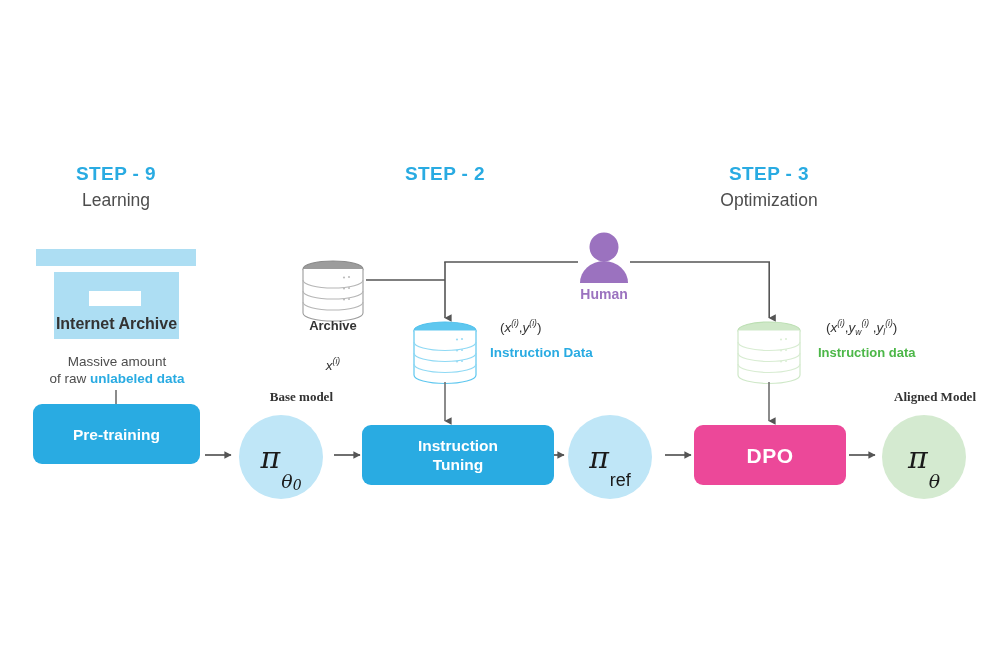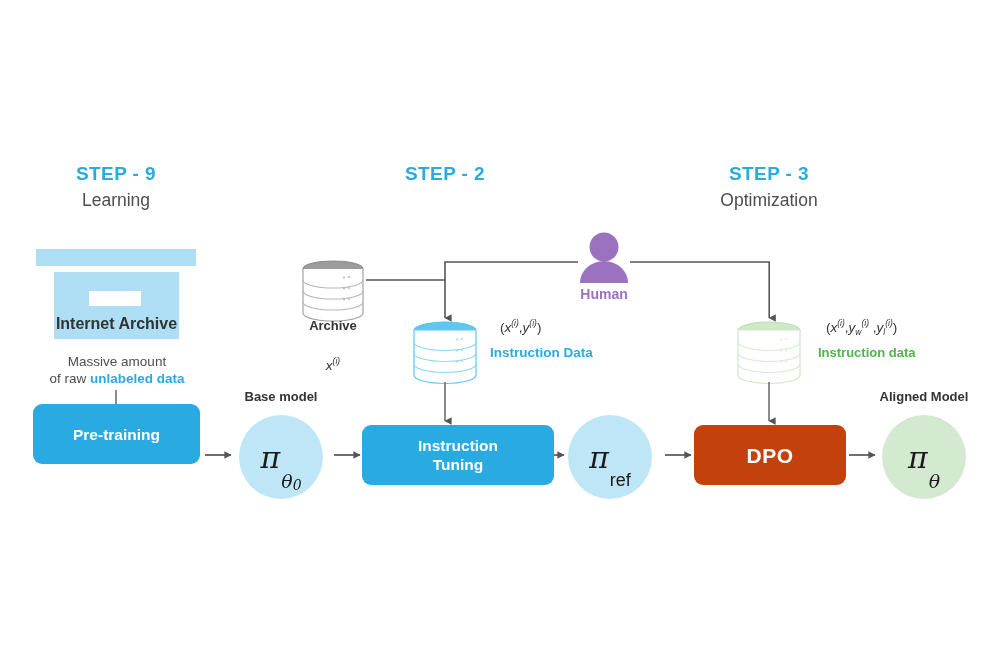--- a/index.html
+++ b/index.html
@@ -45,36 +45,36 @@
   .lbl-blue{font-size:13.5px;font-weight:bold;color:#29abe2;white-space:nowrap;}
   .lbl-green{font-size:13px;font-weight:bold;color:#4cb748;white-space:nowrap;}
   .lbl-purple{font-size:14px;font-weight:bold;color:#9b72bf;white-space:nowrap;text-align:center;}
 
   
   .proc{
     border-radius:9px;display:flex;align-items:center;justify-content:center;
     color:#ffffff;font-weight:bold;text-align:center;line-height:19px;
   }
   .proc.blue{background:#29abe2;font-size:15.5px;}
-  .proc.green{background:#c2410c;font-size:21px;letter-spacing:.5px;text-align:right;}
+  .proc.green{background:#ec4899;font-size:21px;letter-spacing:.5px;text-align:right;}
 
   
   .circ{
     border-radius:50%;display:flex;align-items:center;justify-content:center;
     color:#1a1a1a;
   }
   .circ.lblue{background:#bfe6f7;}
   .circ.lgreen{background:#d4ead0;}
   .pi{font-family:"DejaVu Serif","Liberation Serif",serif;font-size:30px;font-style:italic;}
   .pisub{font-family:"DejaVu Serif","Liberation Serif",serif;font-size:19px;font-style:italic;
          align-self:flex-end;margin-bottom:7px;margin-left:1px;}
   .pisub.up{margin-bottom:9px;}
   .pisub-ref{font-family:"Liberation Sans",sans-serif;font-size:18px;font-style:normal;
              align-self:flex-end;margin-bottom:8px;margin-left:1px;}
-  .model-cap{font-size:13px;font-weight:bold;color:#333;text-align:center;white-space:nowrap;}
+  .model-cap{font-size:13px;font-weight:bold;color:#333;text-align:right;white-space:nowrap;font-family:Liberation Serif, serif;}
 </style>
 </head>
 <body>
 
 <div id="canvas">
 
   <svg class="abs" width="1000" height="667" style="left:0;top:0;">
     <defs>
       <marker id="arrowDown" markerWidth="9" markerHeight="9" refX="4.5" refY="7.6" orient="auto" markerUnits="userSpaceOnUse">
         <path d="M0.7,1 L8.3,1 L4.5,8.2 Z" fill="#555"></path>

